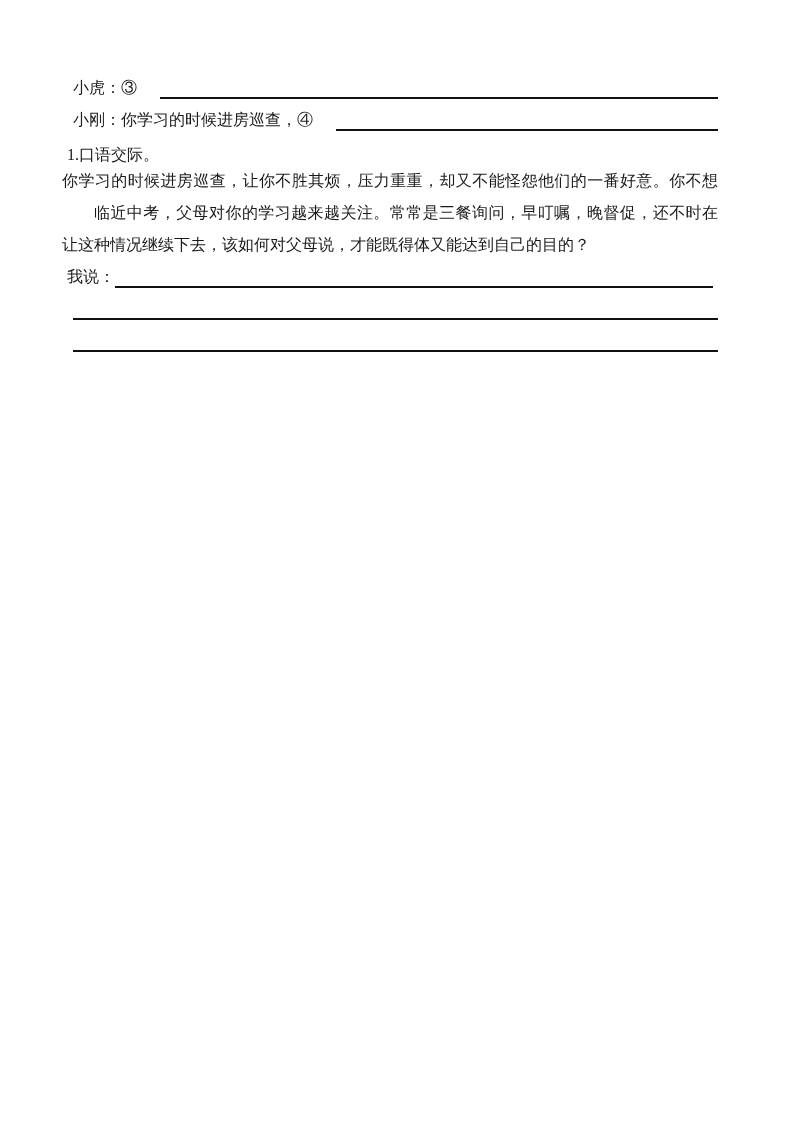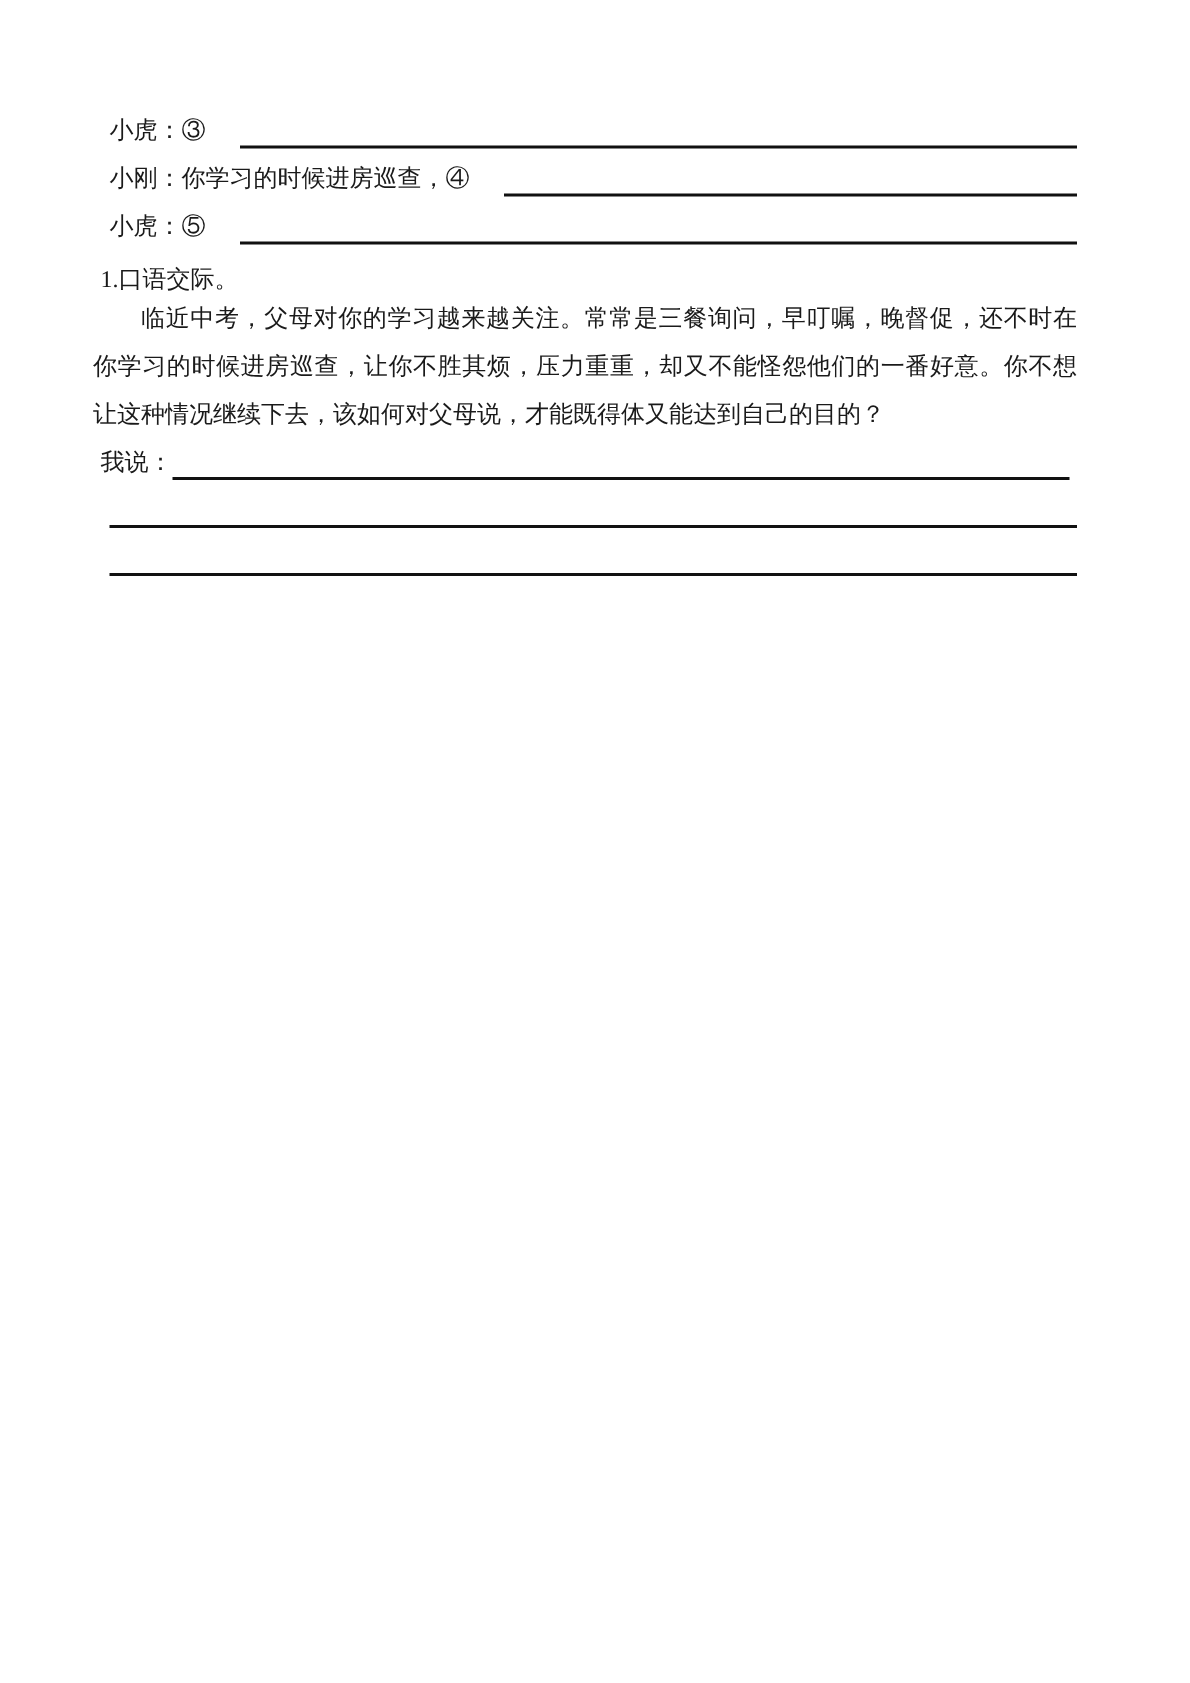--- a/index.html
+++ b/index.html
@@ -52,30 +52,26 @@
   <div class="row dialogue-row">
     <span class="label">小虎：③</span>
     <span class="blank"></span>
   </div>
 
   <div class="row dialogue-row">
     <span class="label">小刚：你学习的时候进房巡查，④</span>
     <span class="blank"></span>
   </div>
 
-  <div class="row dialogue-row">
-    <span class="label">小虎：⑤</span>
-    <span class="blank"></span>
-  </div>
 
   <div class="heading">1.口语交际。</div>
 
   <div class="prompt">
+    <div class="prompt-line">你学习的时候进房巡查，让你不胜其烦，压力重重，却又不能怪怨他们的一番好意。你不想</div>
     <div class="prompt-line first">临近中考，父母对你的学习越来越关注。常常是三餐询问，早叮嘱，晚督促，还不时在</div>
-    <div class="prompt-line">你学习的时候进房巡查，让你不胜其烦，压力重重，却又不能怪怨他们的一番好意。你不想</div>
     <div class="prompt-line last">让这种情况继续下去，该如何对父母说，才能既得体又能达到自己的目的？</div>
   </div>
 
   <div class="row answer-row">
     <span class="label">我说：</span>
     <span class="blank"></span>
   </div>
 
   <div class="row blank-only">
     <span class="blank"></span>

